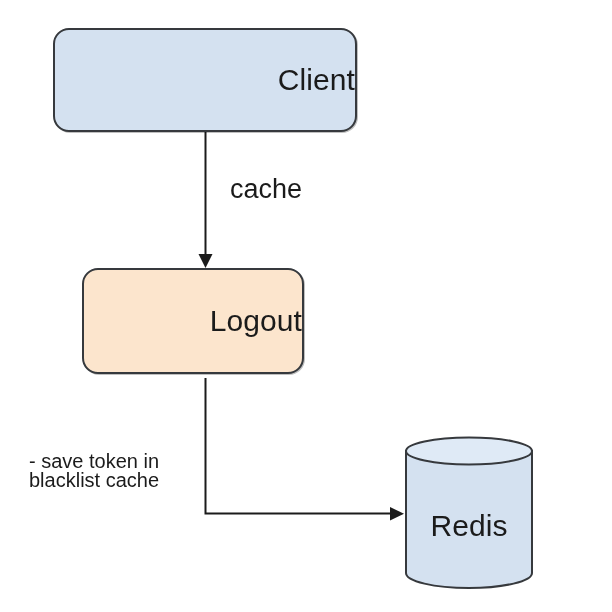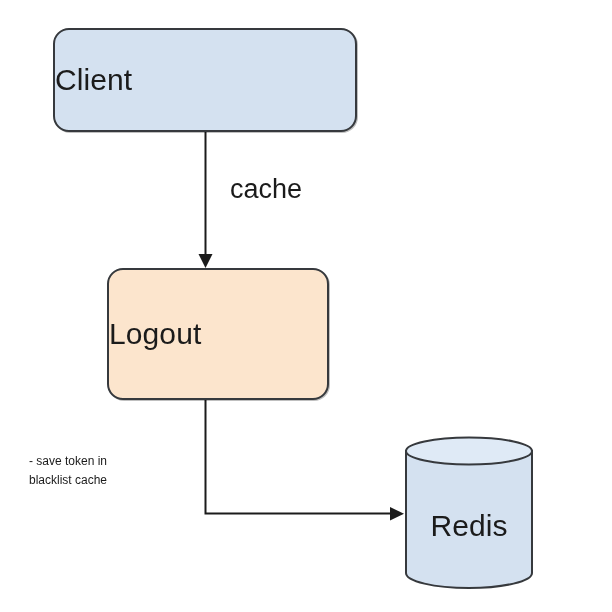--- a/index.html
+++ b/index.html
@@ -20,21 +20,21 @@
     overflow: hidden;
     background: #ffffff;
   }
 
   
   .node {
     position: absolute;
     box-sizing: border-box;
     display: flex;
     align-items: center;
-    justify-content: flex-start;
+    justify-content: flex-end;
   }
   .rounded-box {
     border: 2px solid #36393d;
     border-radius: 16px;
     box-shadow: 1px 1px 0 rgba(0,0,0,0.25);
   }
   .node-label {
     font-size: 30px;
     line-height: 1;
     color: #1b1b1b;
@@ -47,24 +47,24 @@
   #client-node {
     left: 53px;
     top: 28px;
     width: 304px;
     height: 104px;
     background: #d4e1f0;
   }
 
   
   #logout-node {
-    left: 107px;
+    left: 82px;
     top: 268px;
     width: 222px;
-    height: 132px;
+    height: 106px;
     background: #fce5cd;
   }
 
   
   #redis-node {
     left: 404px;
     top: 436px;
     width: 130px;
     height: 153px;
   }
@@ -116,21 +116,21 @@
   }
   #token-caption {
     left: 230px;
     top: 176px;
   }
   #note-block {
     position: absolute;
     left: 29px;
     top: 452px;
     width: 160px;
-    font-size: 12px;
+    font-size: 20px;
     line-height: 19px;
     color: #1b1b1b;
     user-select: none;
   }
   .note-line { display: block; white-space: nowrap; }
 </style>
 </head>
 <body>
 
 <div id="diagram-canvas">

